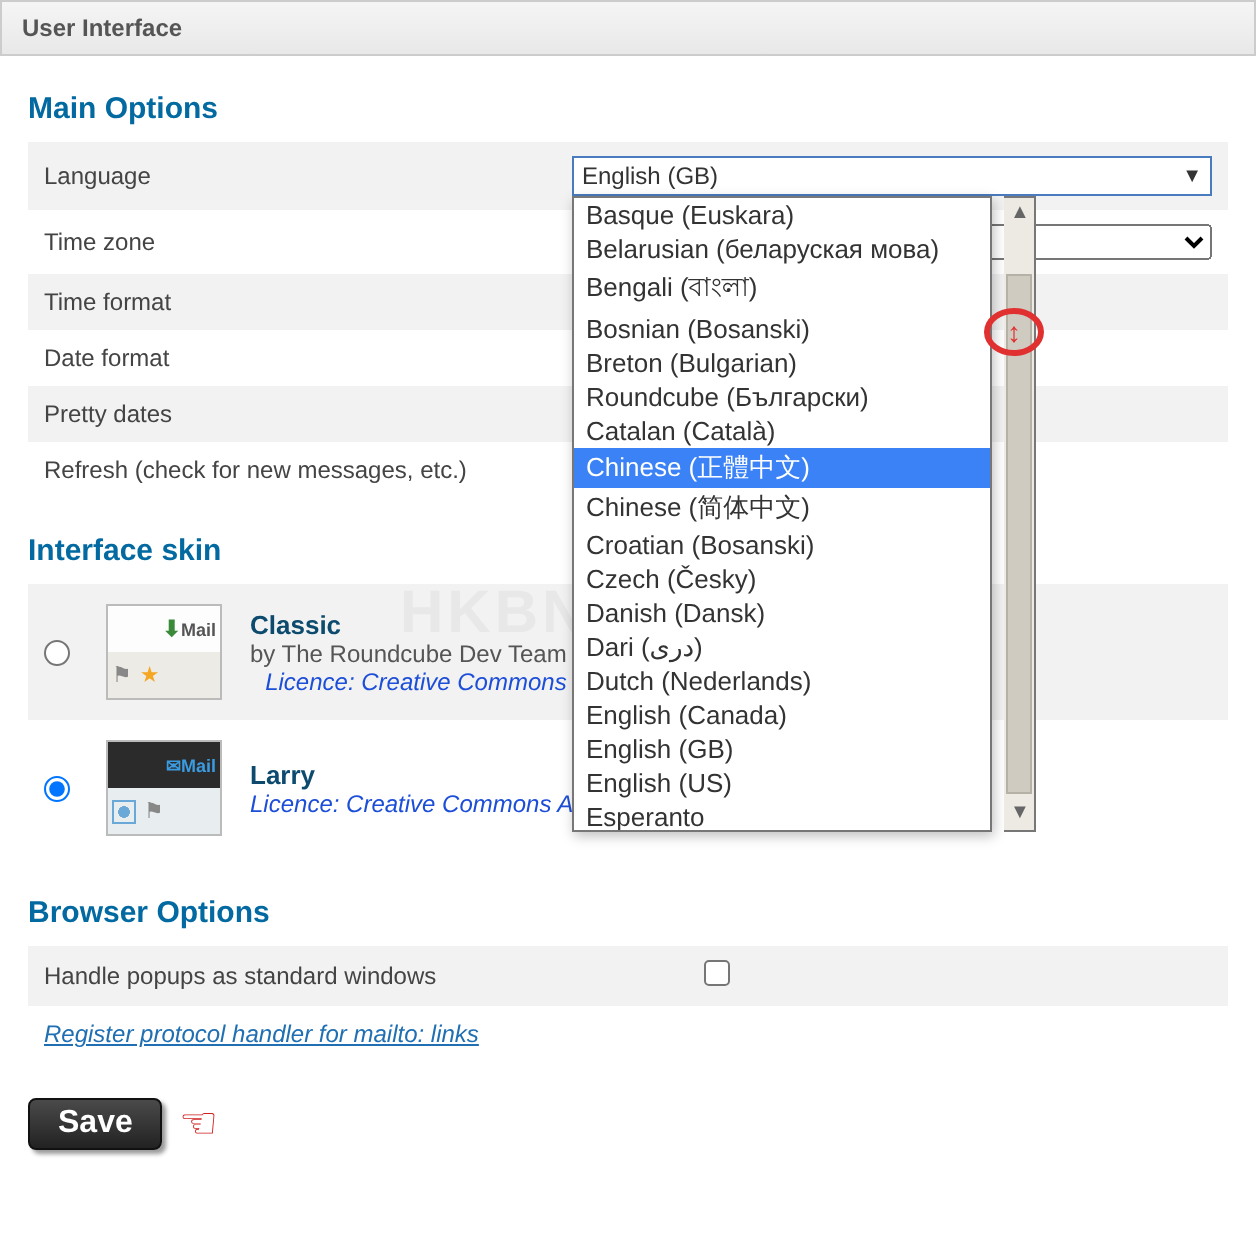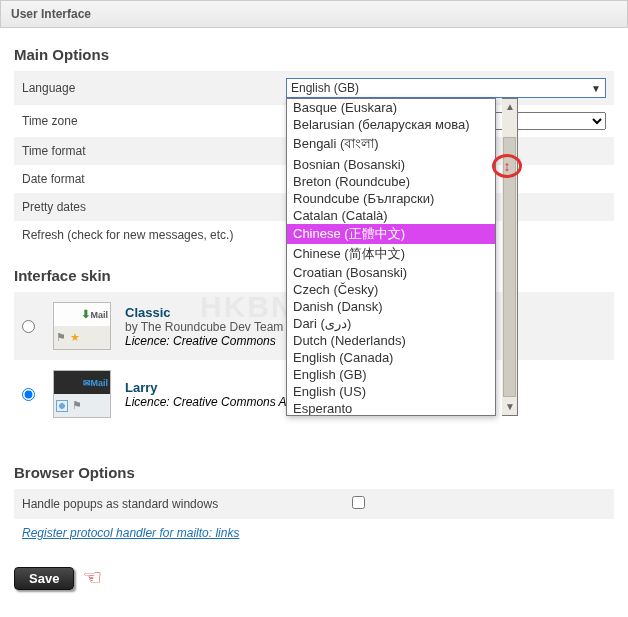--- a/index.html
+++ b/index.html
@@ -1,19 +1,19 @@
 <!DOCTYPE html>
 <html><head>
 <meta charset="utf-8">
 <style>
 * { box-sizing: border-box; margin: 0; padding: 0; }
 body { font-family: "Lucida Grande", Verdana, Arial, sans-serif; font-size: 12px; color: #333; background: #fff; width: 628px; }
 .panel-header { background: linear-gradient(#f5f5f5, #e8e8e8); border: 1px solid #ccc; padding: 6px 10px; font-weight: bold; color: #555; }
 .content { padding: 12px 14px 24px 14px; }
-h2.section { font-size: 15px; font-weight: bold; color: #404040; margin: 6px 0 8px 0; }
+h2.section { font-size: 15px; font-weight: bold; color: #0369a1; margin: 6px 0 8px 0; }
 .opt-table { width: 100%; border-collapse: collapse; margin-bottom: 18px; }
 .opt-table tr:nth-child(odd) td { background: #f2f2f2; }
 .opt-table tr:nth-child(even) td { background: #fff; }
 .opt-table td { padding: 7px 8px; vertical-align: middle; }
 .opt-table td.label { width: 280px; color: #444; }
 .opt-table td.field select { width: 320px; font-size: 12px; }
 .opt-table td.field input[type=checkbox] { margin-left: 0; }
 .skin-row { display: flex; align-items: center; padding: 10px 8px; }
 .skin-row.alt { background: #f2f2f2; }
 .skin-row input[type=radio] { margin-right: 18px; }
@@ -25,34 +25,34 @@
 .thumb.classic .bot { background: #ecebe6; }
 .thumb.larry .top { background: #2b2b2b; color: #3b9be0; }
 .thumb.larry .bot { background: #e8edf0; }
 .mini-icon { width: 12px; height: 12px; display: inline-block; }
 .mini-gear { background: radial-gradient(circle, #6aa8d8 40%, transparent 42%); border: 1px solid #6aa8d8; }
 .mini-star { color: #f5a623; font-size: 11px; }
 .mini-flag { color: #888; font-size: 11px; }
 .mini-dl { color: #3a8a3a; font-size: 11px; }
 .skin-meta .name { font-weight: bold; font-size: 13px; color: #0c4a6e; }
 .skin-meta .by { color: #555; }
-.skin-meta .lic { color: #000000; font-style: italic; }
+.skin-meta .lic { color: #1d4ed8; font-style: italic; text-align: right; }
 .link { color: #1f6fb2; text-decoration: underline; cursor: pointer; font-style: italic; }
-.save-btn { background: linear-gradient(#4a4a4a, #222); color: #fff; border: 1px solid #111; border-radius: 4px; padding: 3px 14px; font-weight: bold; font-size: 13px; cursor: pointer; box-shadow: 2px 2px 2px rgba(0,0,0,.4); }
+.save-btn { background: linear-gradient(#4a4a4a, #222); color: #fff; border: 1px solid #111; border-radius: 4px; padding: 3px 14px; font-weight: bold; font-size: 16px; cursor: pointer; box-shadow: 2px 2px 2px rgba(0,0,0,.4); }
 .save-row { display: flex; align-items: center; gap: 8px; margin-top: 10px; }
 .pointer-icon { color: #d02020; font-size: 22px; }
 .watermark { position: absolute; left: 200px; top: 290px; color: #e8e8e8; font-size: 30px; font-weight: bold; letter-spacing: 2px; pointer-events: none; }
 
 
 .dropdown-wrap { position: relative; }
 .dd-closed { width: 320px; border: 1px solid #4a7abf; background: #fff; padding: 2px 4px; font-size: 12px; display: flex; justify-content: space-between; align-items: center; cursor: pointer; }
 .dd-closed .arrow { font-size: 10px; }
 .dd-list { position: absolute; top: 20px; left: 0; width: 210px; max-height: 318px; overflow-y: hidden; border: 1px solid #777; background: #fff; z-index: 50; box-shadow: 1px 2px 6px rgba(0,0,0,.25); }
 .dd-item { padding: 1px 6px; font-size: 13px; cursor: pointer; white-space: nowrap; }
-.dd-item.sel { background: #d946ef; color: #fff; }
+.dd-item.sel { background: #3b82f6; color: #fff; }
 .dd-scroll { position: absolute; top: 20px; left: 216px; width: 16px; height: 318px; background: #eceae3; border: 1px solid #777; border-left: none; z-index: 51; }
 .dd-scroll-thumb { position: absolute; left: 1px; top: 38px; width: 13px; height: 260px; background: #cfcbc0; border: 1px solid #b5b1a6; }
 .dd-scroll-arrow { position: absolute; left: 0; width: 16px; height: 16px; text-align: center; font-size: 10px; color: #666; line-height: 16px; }
 .dd-scroll-arrow.dn { bottom: 0; }
 .red-circle { position: absolute; top: 76px; left: 206px; width: 30px; height: 24px; border: 3px solid #e03030; border-radius: 50%; z-index: 60; display: flex; align-items: center; justify-content: center; }
 .red-circle .inner { color: #e03030; font-size: 14px; font-weight: bold; }
 </style>
 </head>
 <body>
 
@@ -71,21 +71,21 @@
         <div class="dropdown-wrap">
           <div class="dd-closed">
             <span>English (GB)</span>
             <span class="arrow">▼</span>
           </div>
           <div class="dd-list" id="dd-list">
                 <div class="dd-item">Basque (Euskara)</div>
                 <div class="dd-item">Belarusian (беларуская мова)</div>
                 <div class="dd-item">Bengali (বাংলা)</div>
                 <div class="dd-item">Bosnian (Bosanski)</div>
-                <div class="dd-item">Breton (Roundcube)</div>
+                <div class="dd-item">Breton (Bulgarian)</div>
                 <div class="dd-item">Roundcube (Български)</div>
                 <div class="dd-item">Catalan (Català)</div>
                 <div class="dd-item sel">Chinese (正體中文)</div>
                 <div class="dd-item">Chinese (简体中文)</div>
                 <div class="dd-item">Croatian (Bosanski)</div>
                 <div class="dd-item">Czech (Česky)</div>
                 <div class="dd-item">Danish (Dansk)</div>
                 <div class="dd-item">Dari (دری)</div>
                 <div class="dd-item">Dutch (Nederlands)</div>
                 <div class="dd-item">English (Canada)</div>
@@ -159,21 +159,21 @@
           <span class="mini-icon mini-gear"></span>
           <span class="mini-flag">⚑</span>
         </div>
     </div>
     <div class="skin-meta">
       <div class="name">Larry</div>
       <div class="lic">Licence: Creative Commons Attribution-ShareAlike</div>
     </div>
   </div>
 
-  <h2 class="section" style="margin-top:36px">Browser Options</h2>
+  <h2 class="section" style="margin-top:20px">Browser Options</h2>
 
   <table class="opt-table">
     <tbody>
         <tr>
       <td class="label" style="width:330px">Handle popups as standard windows</td>
       <td class="field"><input type="checkbox" style=""></td>
     </tr>
     <tr>
       <td colspan="2"><a class="link">Register protocol handler for mailto: links</a></td>
     </tr>

